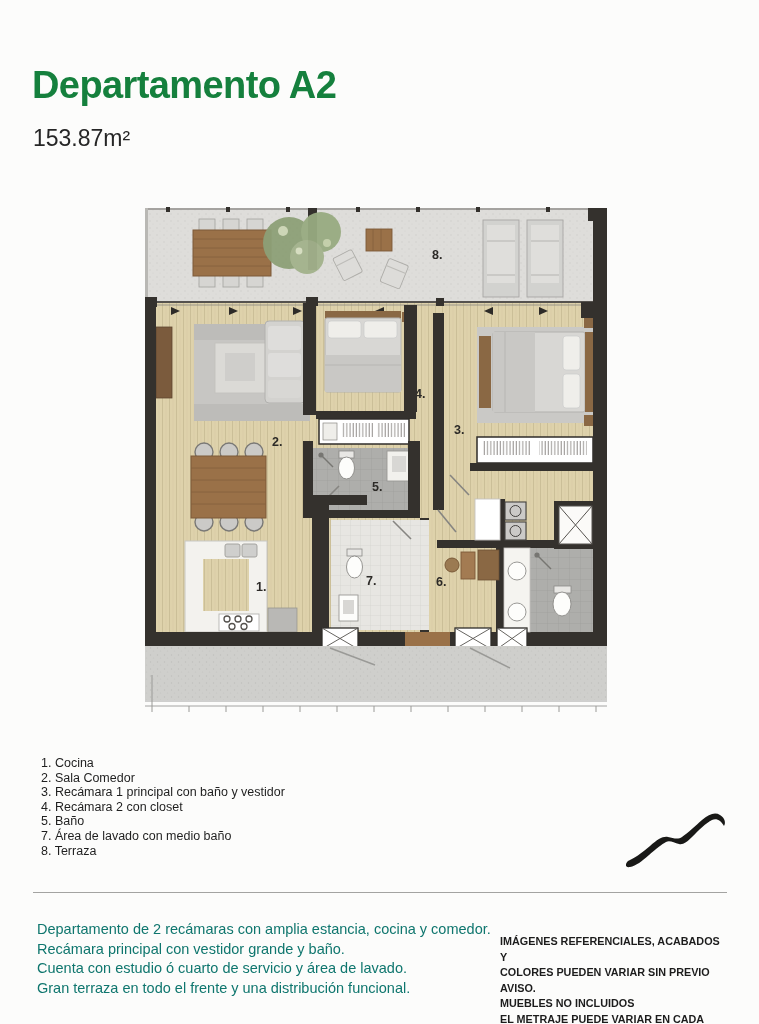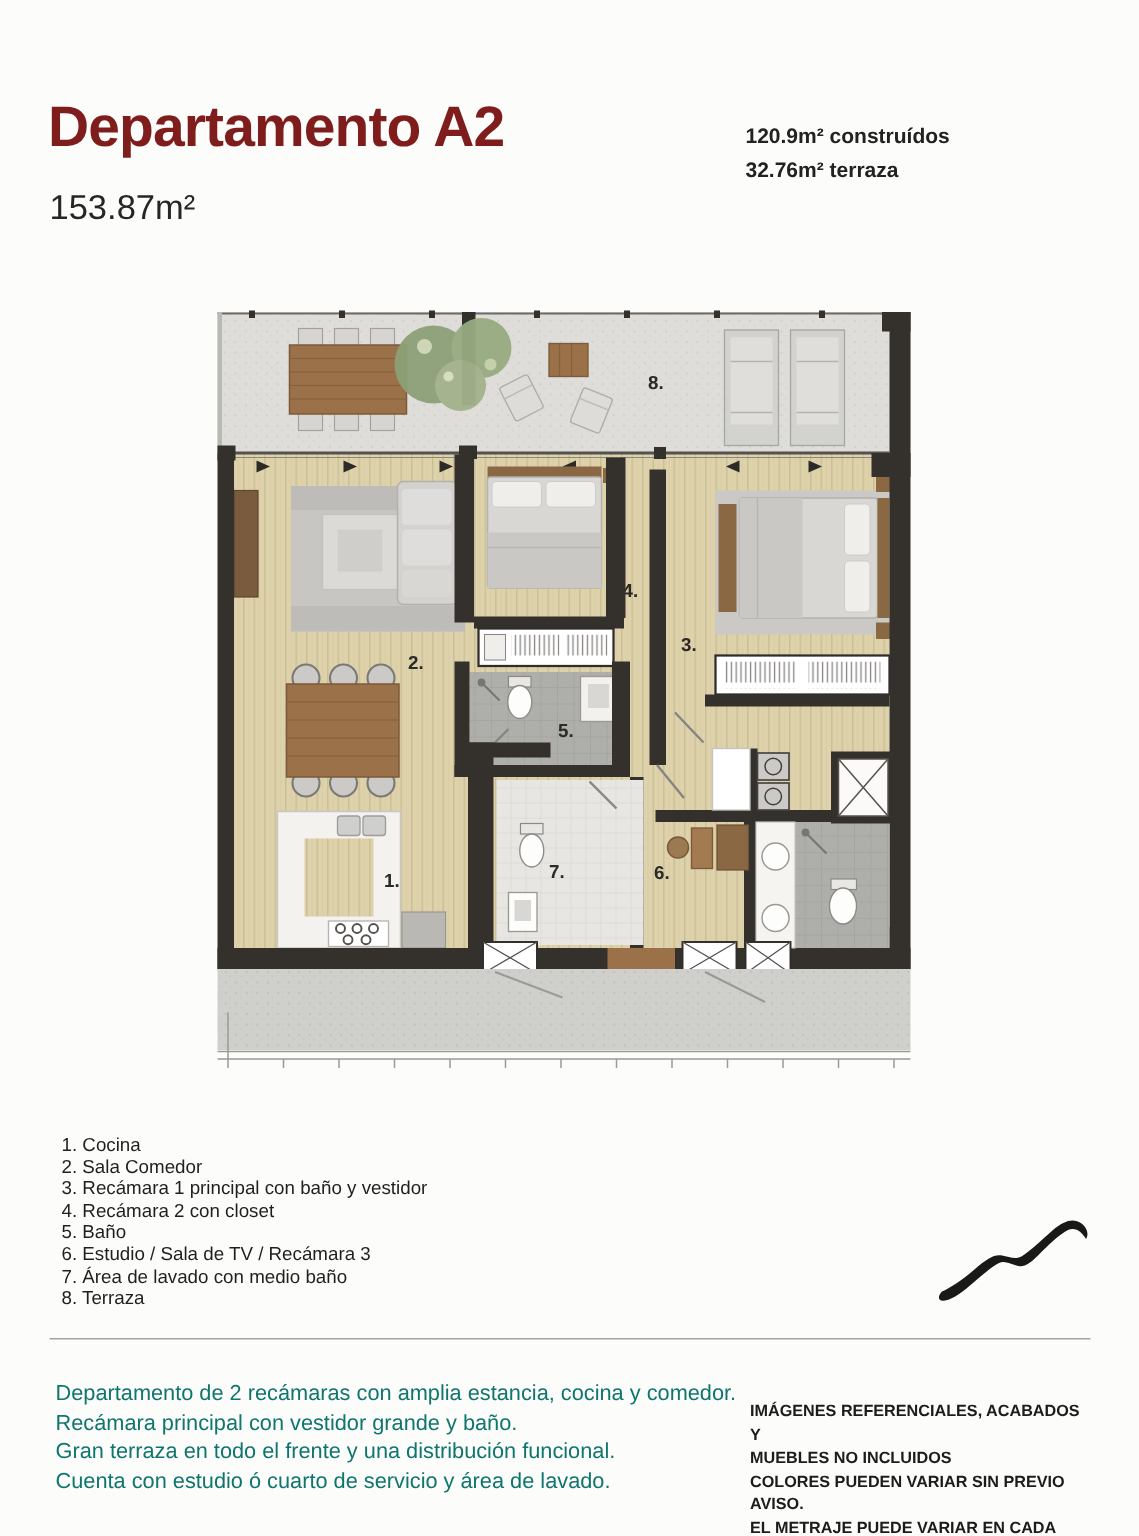--- a/index.html
+++ b/index.html
@@ -1,20 +1,20 @@
 <!DOCTYPE html>
 <html><head>
 <meta charset="utf-8">
 <style>
   * { margin:0; padding:0; box-sizing:border-box; }
   html,body { width:759px; height:1024px; }
   body { font-family:"Liberation Sans", sans-serif; background:#fbfbfa; color:#1e1e1e; }
   .page { position:relative; width:759px; height:1024px; overflow:hidden; background:#fcfcfb; }
 
-  .title { position:absolute; left:32px; top:64px; font-size:38px; font-weight:600; letter-spacing:-0.6px; color:#7f1d1d; }
+  .title { position:absolute; left:32px; top:64px; font-size:38px; font-weight:600; letter-spacing:-0.6px; color:#15803d; }
   .subtitle { position:absolute; left:33px; top:125px; font-size:23px; font-weight:500; color:#262626; }
   .metrics { position:absolute; left:497px; top:79px; font-size:14px; font-weight:600; line-height:23px; color:#222; }
 
   .plan-fig { position:absolute; left:141px; top:205px; width:484px; height:525px; }
 
   .legend { position:absolute; left:41px; top:756px; list-style:none; font-size:12.5px; line-height:14.6px; color:#1f1f1f; }
   .legend li { white-space:nowrap; }
 
   .logo { position:absolute; left:622px; top:800px; width:104px; height:76px; }
 
@@ -26,24 +26,20 @@
   .room-label { font-family:"Liberation Sans", sans-serif; font-size:12.5px; font-weight:700; fill:#2c2a27; }
 </style>
 </head>
 <body>
 
 <div class="page">
 
   <h1 class="title">Departamento A2</h1>
   <div class="subtitle">153.87m²</div>
 
-  <div class="metrics">
-    <div>120.9m² construídos</div>
-    <div>32.76m² terraza</div>
-  </div>
 
   <div class="plan-fig">
     <svg viewBox="0 0 484 525" width="484" height="525" xmlns="http://www.w3.org/2000/svg">
       <defs>
         <pattern id="wood" width="7" height="14" patternUnits="userSpaceOnUse">
           <rect width="7" height="14" fill="#ded2ab"></rect>
           <line x1="0.5" y1="0" x2="0.5" y2="14" stroke="#cbbf98" stroke-width="1"></line>
           <line x1="4" y1="0" x2="4" y2="14" stroke="#d6caa3" stroke-width="0.6"></line>
         </pattern>
         <pattern id="speckle" width="7" height="7" patternUnits="userSpaceOnUse">
@@ -384,38 +380,37 @@
       </g>
     </svg>
   </div>
 
   <ul class="legend">
     <li>1. Cocina</li>
     <li>2. Sala Comedor</li>
     <li>3. Recámara 1 principal con baño y vestidor</li>
     <li>4. Recámara 2 con closet</li>
     <li>5. Baño</li>
-    <li>6. Estudio / Sala de TV / Recámara 3</li>
     <li>7. Área de lavado con medio baño</li>
     <li>8. Terraza</li>
   </ul>
 
   <svg class="logo" viewBox="0 0 104 76" xmlns="http://www.w3.org/2000/svg">
     <path fill="#191917" d="M6 61 C3 64 3 68 8 67 C14 66 20 61 27 55 C34 49 40 44 44 42 C48 40 52 43 57 44 C61 45 65 42 70 37 C77 30 84 23 90 20 C95 18 99 21 102 26 C104 23 103 18 98 15 C93 12 87 14 80 20 C73 26 66 33 60 37 C56 40 51 38 46 37 C41 36 36 39 28 46 C20 53 11 59 6 61 Z"></path>
   </svg>
 
   <div class="divider"></div>
 
   <div class="description">
     <p>Departamento de 2 recámaras con amplia estancia, cocina y comedor.</p>
     <p>Recámara principal con vestidor grande y baño.</p>
+    <p>Cuenta con estudio ó cuarto de servicio y área de lavado.</p>
     <p>Gran terraza en todo el frente y una distribución funcional.</p>
-    <p>Cuenta con estudio ó cuarto de servicio y área de lavado.</p>
   </div>
 
   <div class="disclaimer">
     <div>IMÁGENES REFERENCIALES, ACABADOS Y</div>
+    <div>COLORES PUEDEN VARIAR SIN PREVIO AVISO.</div>
     <div>MUEBLES NO INCLUIDOS</div>
-    <div>COLORES PUEDEN VARIAR SIN PREVIO AVISO.</div>
     <div>EL METRAJE PUEDE VARIAR EN CADA NIVEL</div>
   </div>
 
 </div>
 
 </body></html>

